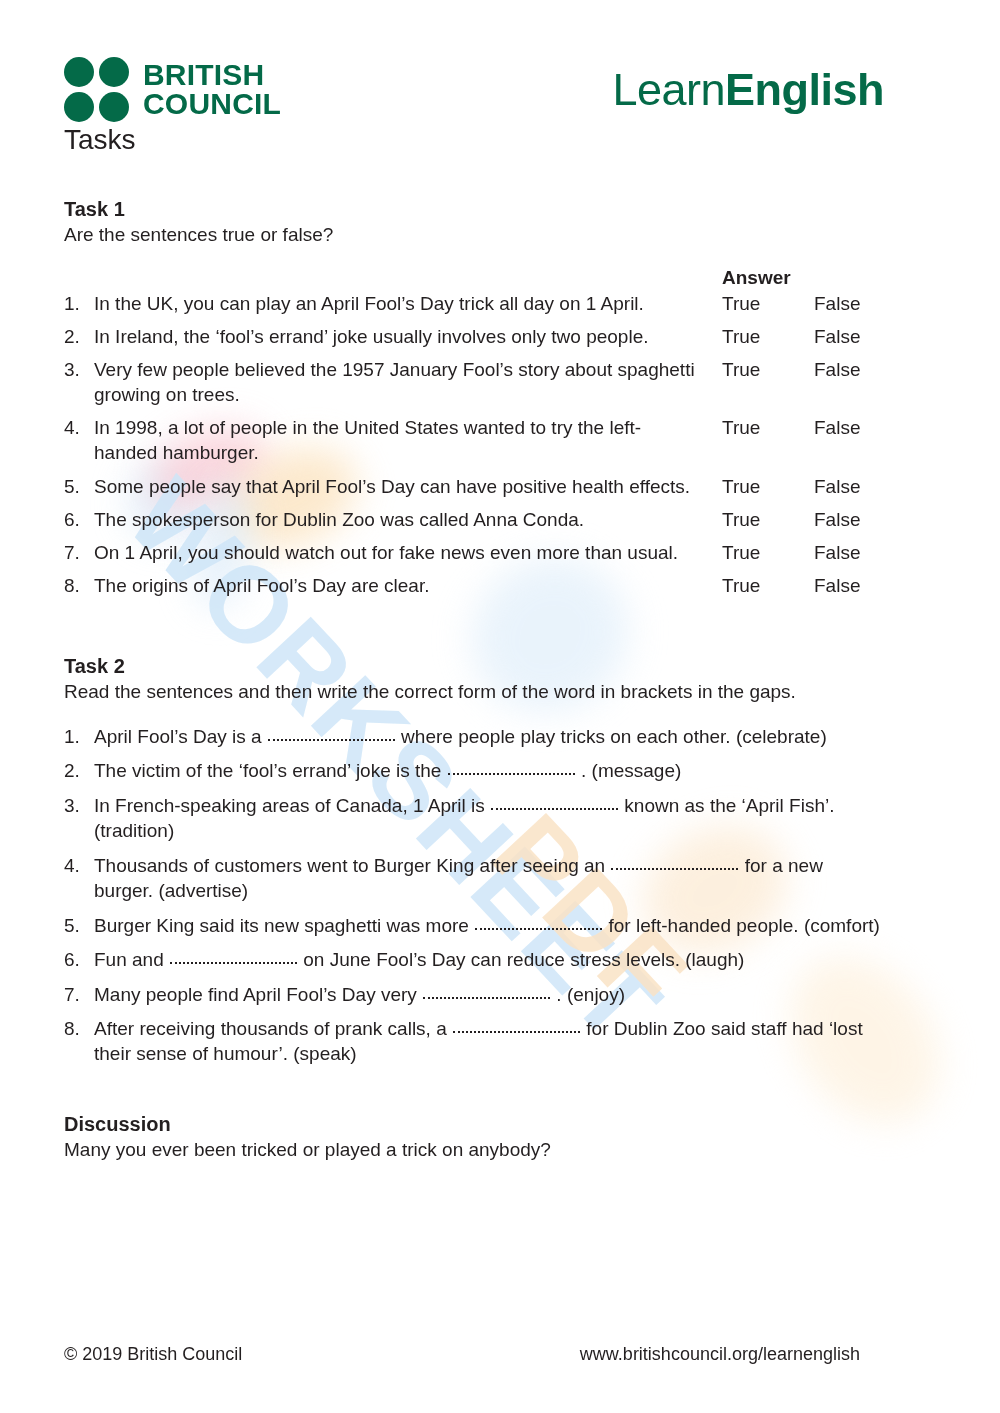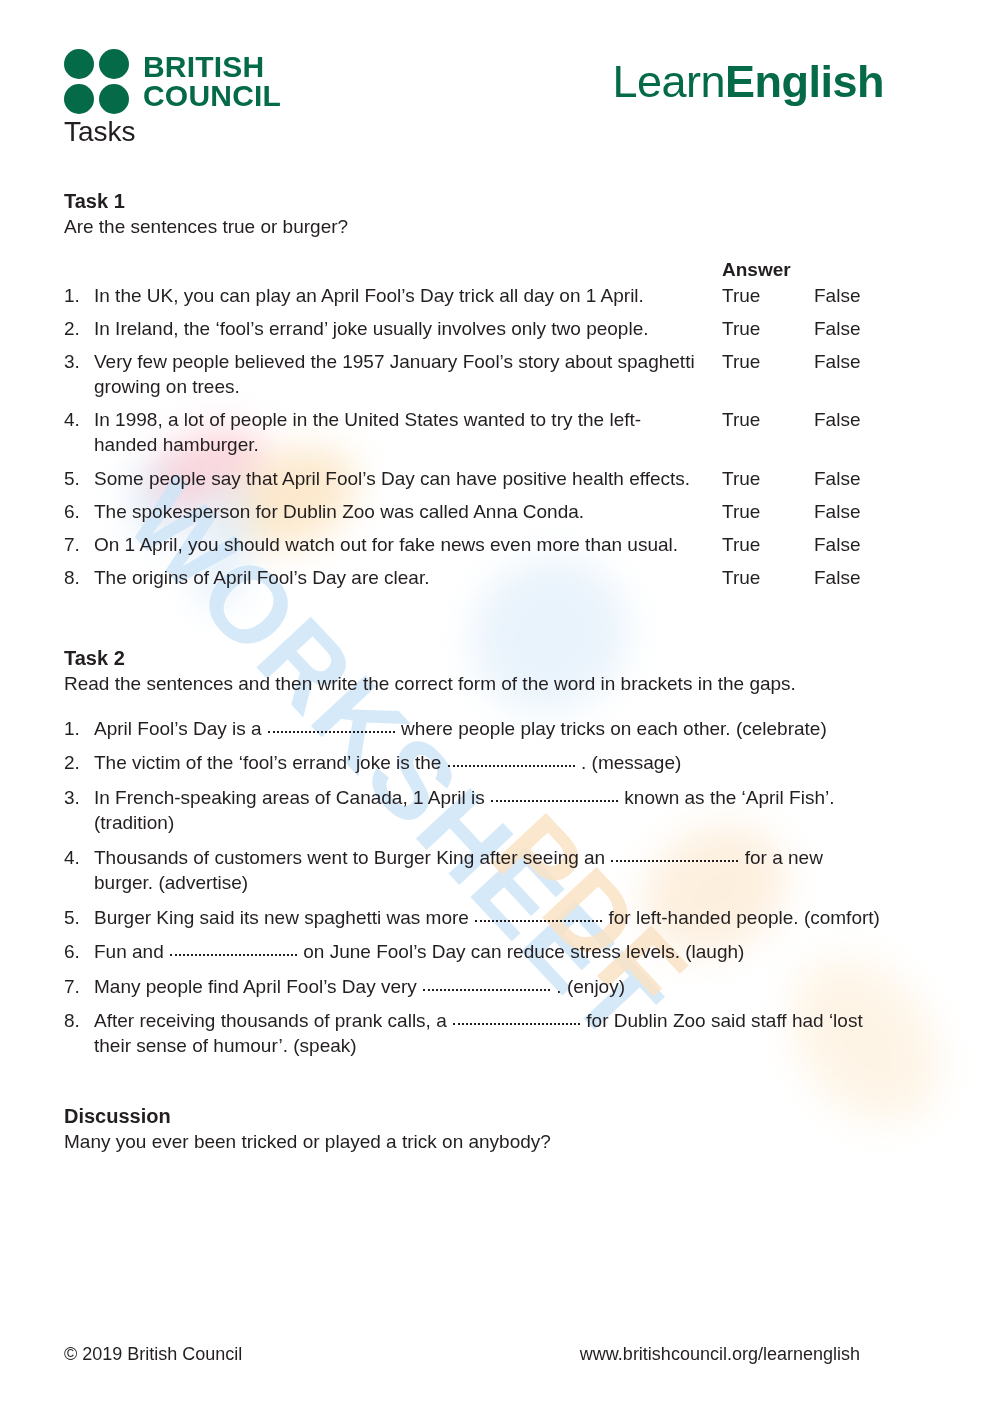--- a/index.html
+++ b/index.html
@@ -101,21 +101,21 @@
     opacity: .85;
     transform: rotate(47deg);
   }
 
   
   .page {
     position: relative;
     z-index: 1;
     width: 948px;
     height: 1413px;
-    padding: 4px 64px;
+    padding: 12px 64px;
   }
 
   
   .doc-header {
     display: flex;
     align-items: center;
     justify-content: space-between;
     padding-top: 42px;
     height: 112px;
   }
@@ -306,21 +306,21 @@
     </div>
     <div class="le-logo">
       <span class="learn">Learn</span><span class="english">English</span>
     </div>
   </header>
 
   <h1 class="page-title">Tasks</h1>
 
   <section id="task1-section">
     <h2 class="section-heading">Task 1</h2>
-    <p class="section-intro">Are the sentences true or burger?</p>
+    <p class="section-intro">Are the sentences true or false?</p>
 
     <table class="tf-table">
       <thead>
         <tr>
           <th class="head-spacer"></th>
           <th class="head-spacer"></th>
           <th class="answer-head" colspan="2">Answer</th>
         </tr>
       </thead>
       <tbody id="tf-body">

